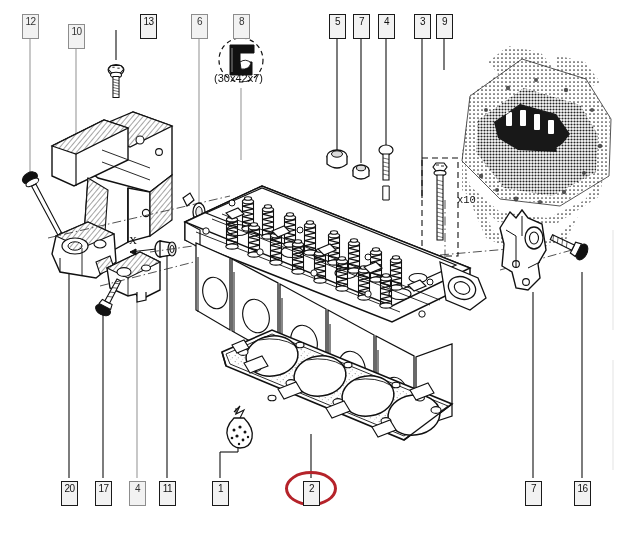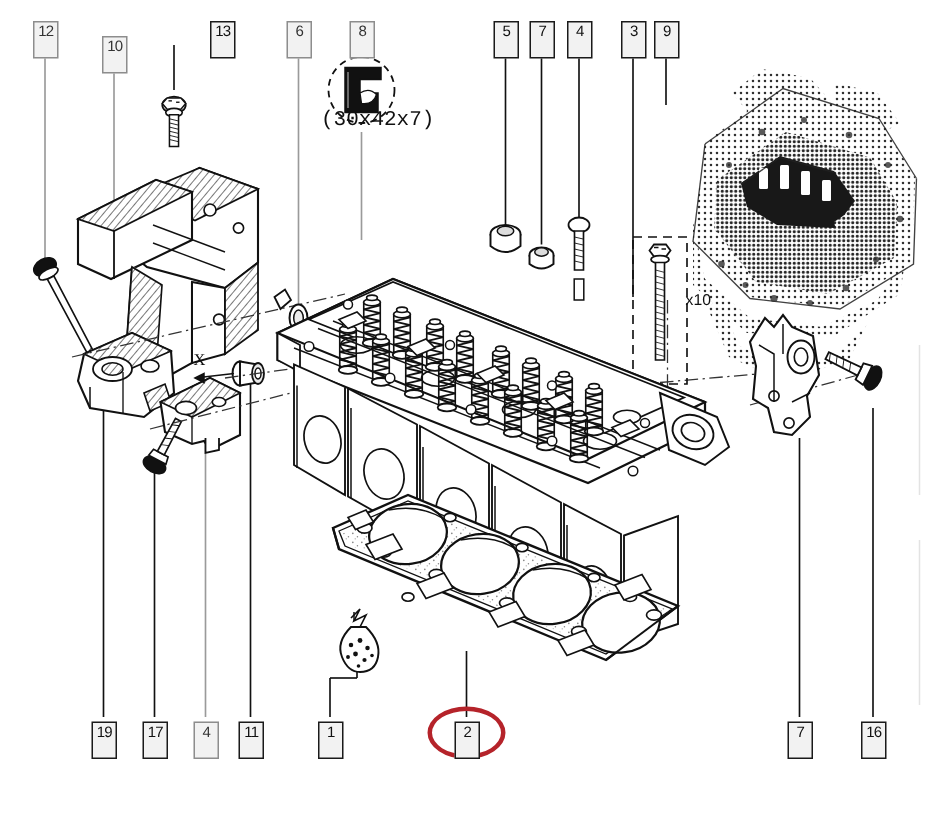--- a/index.html
+++ b/index.html
@@ -31,38 +31,38 @@
   }
   .callout.light { border-color: #8d8d8d; color:#333; }
   .ring {
     position: absolute;
     border: 3.2px solid #b5232a;
     border-radius: 50%;
     z-index: 5;
   }
   .dimlabel {
     position: absolute;
-    font-size: 14px;
+    font-size: 11px;
     color: #111;
-    font-family: Liberation Mono, monospace;
+    font-family: Liberation Sans, sans-serif;
     white-space: nowrap;
     z-index: 6;
   }
   .xlabel {
     position: absolute;
     font-size: 11px;
     color: #111;
     font-family: "Liberation Serif", serif;
     z-index: 6;
   }
   .qtylabel {
     position: absolute;
     font-size: 10.5px;
     color: #111;
-    font-family: Liberation Sans, sans-serif;
+    font-family: Liberation Mono, monospace;
     z-index: 6;
   }
 </style>
 </head>
 <body>
 
 <div id="page">
 
   <svg id="art" viewBox="0 0 617 545">
     <defs>
@@ -561,21 +561,21 @@
   <div class="callout light" style="left:68px;  top:24px;">10</div>
   <div class="callout" style="left:108px; top:14px;margin-left:32px;">13</div>
   <div class="callout light" style="left:191px; top:14px;">6</div>
   <div class="callout light" style="left:233px; top:14px;">8</div>
   <div class="callout" style="left:329px; top:14px;">5</div>
   <div class="callout" style="left:353px; top:14px;">7</div>
   <div class="callout" style="left:378px; top:14px;">4</div>
   <div class="callout" style="left:414px; top:14px;">3</div>
   <div class="callout" style="left:436px; top:14px;">9</div>
 
-  <div class="callout" style="left:61px;  top:481px;">19</div>
+  <div class="callout" style="left:61px;  top:481px;">20</div>
   <div class="callout" style="left:95px;  top:481px;text-align:center;">17</div>
   <div class="callout light" style="left:129px; top:481px;">4</div>
   <div class="callout" style="left:159px; top:481px;">11</div>
   <div class="callout" style="left:212px; top:481px;">1</div>
   <div class="ring" style="left:285px; top:471px; width:52px; height:35px;"></div>
   <div class="callout" style="left:303px; top:481px;">2</div>
   <div class="callout" style="left:525px; top:481px;">7</div>
   <div class="callout" style="left:574px; top:481px;">16</div>
 
   <div class="dimlabel" style="left:214px; top:72px;">(30x42x7)</div>

